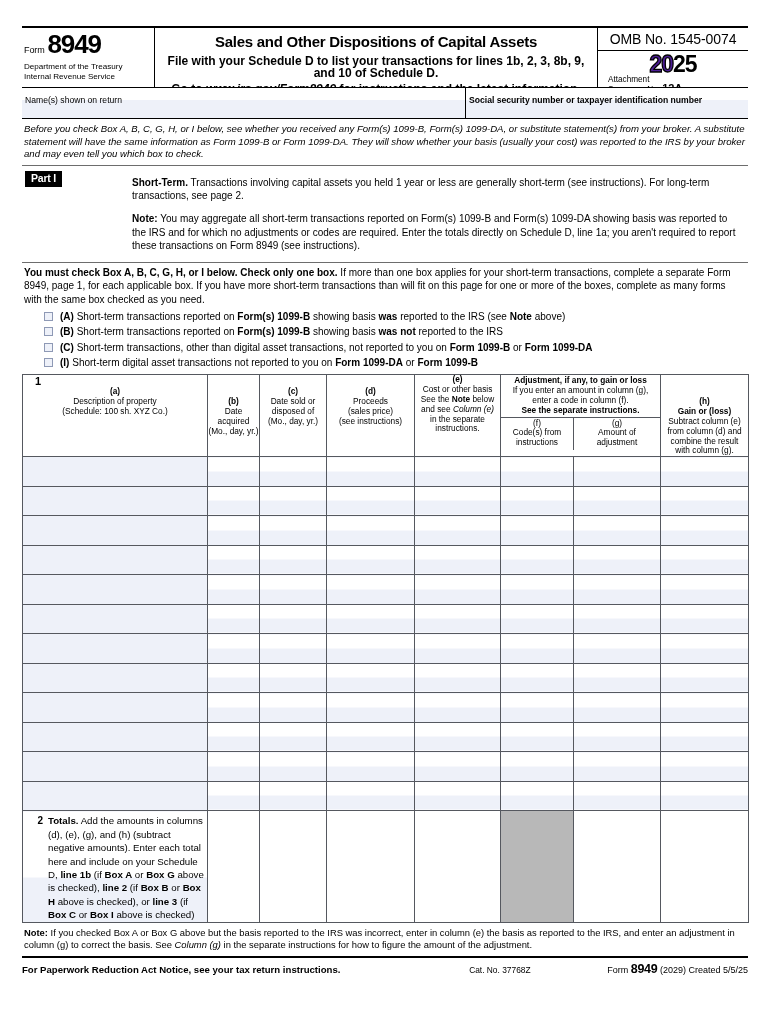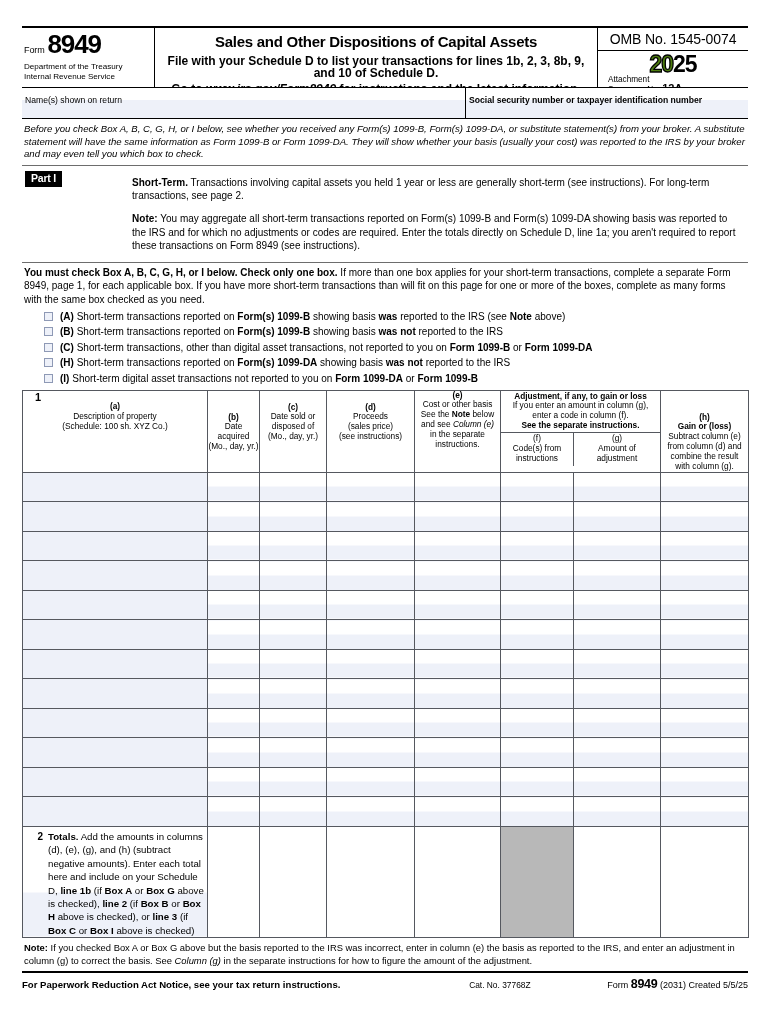--- a/index.html
+++ b/index.html
@@ -95,21 +95,21 @@
   .yearbox {
     padding-top: 1px;
   }
   .year {
     font-size: 23px;
     font-weight: bold;
     line-height: 24px;
     letter-spacing: -1px;
   }
   .year .hollow {
-    color: #4d7c0f;
+    color: #4c1d95;
     -webkit-text-stroke: 1.3px #000;
     text-stroke: 1.3px #000;
   }
   .attach {
     font-size: 8.2px;
     line-height: 9.4px;
     text-align: left;
     padding: 0 0 0 10px;
     margin-top: -1px;
   }
@@ -396,24 +396,20 @@
         <span class="ckbox"></span>
         <span class="cklabel"><b>(A)</b> Short-term transactions reported on <b>Form(s) 1099-B</b> showing basis <b>was</b> reported to the IRS (see <b>Note</b> above)</span>
       </div>
       <div class="ckrow">
         <span class="ckbox"></span>
         <span class="cklabel"><b>(B)</b> Short-term transactions reported on <b>Form(s) 1099-B</b> showing basis <b>was not</b> reported to the IRS</span>
       </div>
       <div class="ckrow">
         <span class="ckbox"></span>
         <span class="cklabel"><b>(C)</b> Short-term transactions, other than digital asset transactions, not reported to you on <b>Form 1099-B</b> or <b>Form 1099-DA</b></span>
-      </div>
-      <div class="ckrow">
-        <span class="ckbox"></span>
-        <span class="cklabel"><b>(H)</b> Short-term transactions reported on <b>Form(s) 1099-DA</b> showing basis <b>was not</b> reported to the IRS</span>
       </div>
       <div class="ckrow">
         <span class="ckbox"></span>
         <span class="cklabel"><b>(I)</b> Short-term digital asset transactions not reported to you on <b>Form 1099-DA</b> or <b>Form 1099-B</b></span>
       </div>
     </div>
 
     <table class="f8949">
       <colgroup>
         <col style="width:185px">
@@ -636,19 +632,19 @@
     <div class="notefoot">
       <b>Note:</b><span> If you checked Box A or Box G above but the basis reported to the IRS was incorrect, enter in column (e) the basis as reported to the IRS, and enter an adjustment in column (g) to correct the basis. See <i>Column (g)</i> in the separate instructions for how to figure the amount of the adjustment.</span>
     </div>
 
     <div class="footer">
       <div class="pra">For Paperwork Reduction Act Notice, see your tax return instructions.</div>
       <div class="catno">Cat. No. 37768Z</div>
       <div class="formfoot">
         <span>Form</span>
         <span class="bignum">8949</span>
-        <span>(2031)</span>
+        <span>(2029)</span>
         <span>Created 5/5/25</span>
       </div>
     </div>
 
   </div>
 </div>
 
 </body></html>

